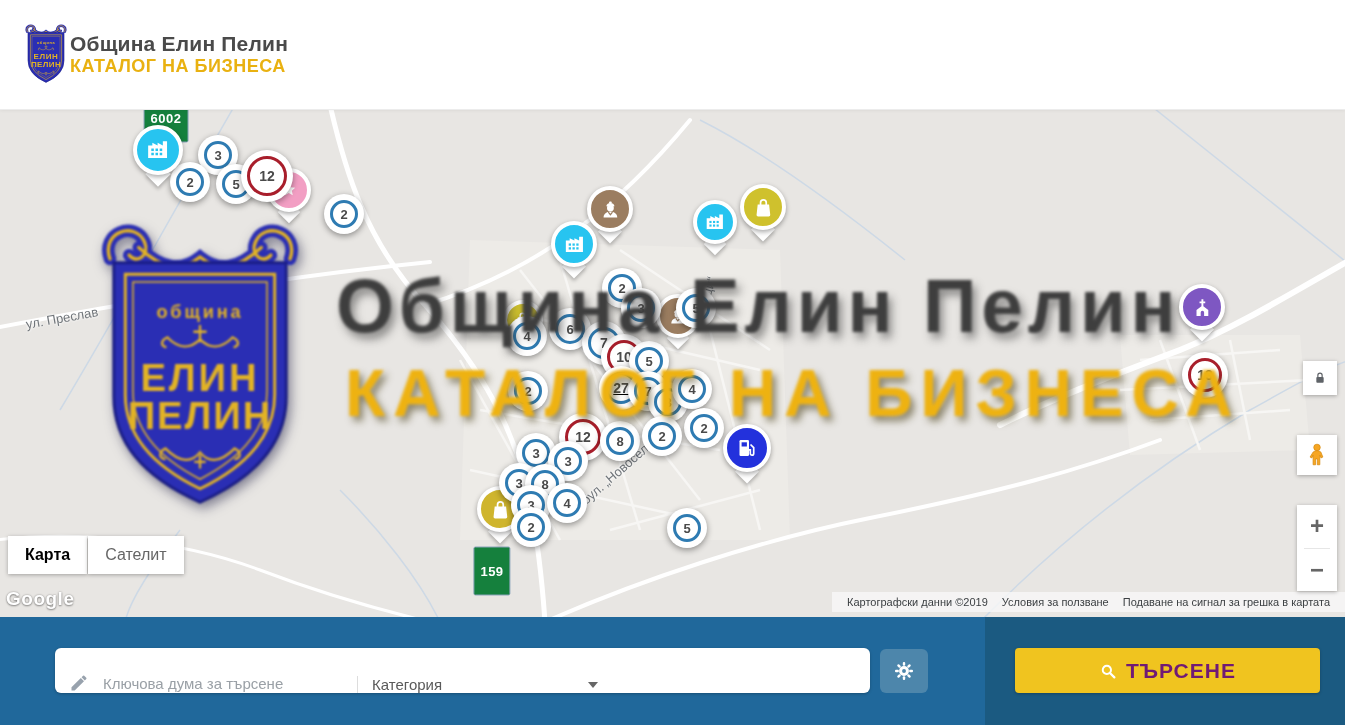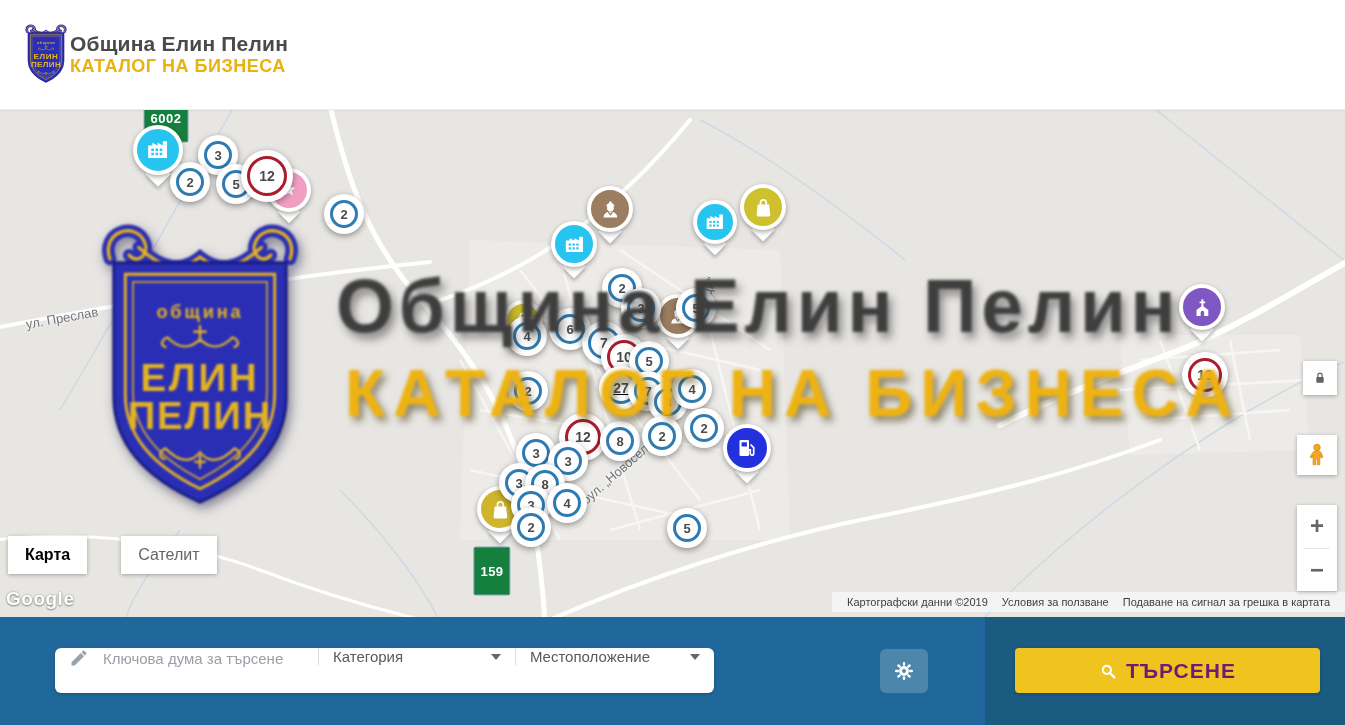--- a/index.html
+++ b/index.html
@@ -40,21 +40,21 @@
 
   
   .wm{position:absolute;z-index:5;pointer-events:none;}
   .wm-crest{left:85px;top:103px;width:230px;height:316px;filter:blur(1.2px) drop-shadow(3px 5px 6px rgba(20,20,60,.5));}
   .wm-title{left:336px;top:152px;font-size:76px;font-weight:700;color:#3e3e3e;letter-spacing:5px;white-space:nowrap;
     filter:blur(1.8px);text-shadow:4px 6px 9px rgba(50,50,50,.55);transform:scaleX(.98);transform-origin:left;}
   .wm-sub{left:345px;top:244px;font-size:67px;font-weight:800;color:#eeb211;letter-spacing:8px;white-space:nowrap;
     filter:blur(1.5px);text-shadow:4px 5px 7px rgba(70,60,20,.6);transform:scaleX(.98);transform-origin:left;}
 
   
-  .maptype{position:absolute;left:8px;top:426px;z-index:10;display:flex;gap:33px;}
+  .maptype{position:absolute;left:8px;top:426px;z-index:10;display:flex;}
   .maptype-btn{background:#fff;height:38px;padding:0 17px;display:flex;align-items:center;font-size:16px;cursor:pointer;
     box-shadow:0 1px 4px rgba(0,0,0,.3);}
   .maptype-btn.active{font-weight:700;color:#000;}
   .maptype-btn.inactive{color:#666;margin-left:1px;}
   .google-logo{position:absolute;left:6px;bottom:7px;z-index:10;font-size:19px;font-weight:700;color:#fff;cursor:pointer;
     letter-spacing:.5px;text-shadow:0 0 2px rgba(0,0,0,.35),0 1px 2px rgba(0,0,0,.35);}
   .attribution{position:absolute;right:0;bottom:5px;z-index:10;height:20px;background:rgba(248,248,248,.8);
     display:flex;align-items:center;font-size:11px;color:#3c4043;padding:0 8px;gap:0;}
   .attribution span{padding:0 7px;white-space:nowrap;}
   .attr-link{cursor:pointer;}
@@ -63,22 +63,22 @@
   .ctl-lock{left:1303px;top:251px;width:34px;height:34px;}
   .ctl-peg{left:1297px;top:325px;width:40px;height:40px;}
   .zoomctl{position:absolute;left:1297px;top:395px;width:40px;height:86px;background:#fff;z-index:10;
     box-shadow:0 1px 4px rgba(0,0,0,.3);display:flex;flex-direction:column;}
   .zoom-btn{flex:1;display:flex;align-items:center;justify-content:center;font-size:24px;font-weight:700;color:#666;cursor:pointer;}
   .zoom-divider{height:1px;background:#e6e6e6;margin:0 7px;}
 
   
   .searchbar{position:absolute;left:0;top:617px;width:1345px;height:108px;background:#20689b;z-index:60;}
   .searchbar-right{position:absolute;left:985px;top:0;width:360px;height:108px;background:#1b5a81;}
-  .search-pill{position:absolute;left:55px;top:31px;width:659px;height:45px;background:#fff;border-radius:6px;
-    box-shadow:0 1px 3px rgba(0,0,0,.25);display:flex;align-items:flex-start;}
+  .search-pill{position:absolute;left:55px;top:31px;width:815px;height:45px;background:#fff;border-radius:6px;
+    box-shadow:0 1px 3px rgba(0,0,0,.25);display:flex;align-items:flex-end;}
   .seg{display:flex;align-items:center;padding:0 14px;position:relative;}
   .seg + .seg{border-left:1px solid #ddd;}
   .seg-keyword{width:302px;}
   .seg-cat{width:255px;cursor:pointer;}
   .seg-loc{width:258px;cursor:pointer;}
   .seg-keyword svg{flex:0 0 auto;margin-right:12px;}
   .seg-keyword input{border:0;outline:0;flex:1;font-size:15px;color:#444;font-family:inherit;background:transparent;}
   .seg-keyword input::placeholder{color:#9aa0a6;}
   .select-label{font-size:15px;color:#5a5a5a;flex:1;}
   .caret{width:0;height:0;border-left:5px solid transparent;border-right:5px solid transparent;border-top:6px solid #666;}
@@ -540,24 +540,20 @@
     <div class="seg seg-keyword">
       <svg width="20" height="20" viewBox="0 0 24 24">
         <path fill="#98a2ad" d="M3,17.2 V21 h3.8 L18,9.8 14.2,6 Z M20.7,7.1 a1,1 0 0 0 0-1.4 L18.3,3.3 a1,1 0 0 0-1.4,0 L15.1,5.1 18.9,8.9 Z"></path>
       </svg>
       <input type="text" placeholder="Ключова дума за търсене" style="">
     </div>
     <div class="seg seg-cat">
       <span class="select-label">Категория</span>
       <span class="caret"></span>
     </div>
-    <div class="seg seg-loc">
-      <span class="select-label">Местоположение</span>
-      <span class="caret"></span>
-    </div>
   </div>
   <div class="gear-btn">
     <svg width="22" height="22" viewBox="0 0 24 24">
       <g fill="#fff">
         <circle cx="12" cy="12" r="5.4"></circle>
         <rect x="10.7" y="2.2" width="2.6" height="4.2" rx="1.1"></rect>
         <rect x="10.7" y="17.6" width="2.6" height="4.2" rx="1.1"></rect>
         <rect x="10.7" y="2.2" width="2.6" height="4.2" rx="1.1" transform="rotate(45 12 12)"></rect>
         <rect x="10.7" y="2.2" width="2.6" height="4.2" rx="1.1" transform="rotate(90 12 12)"></rect>
         <rect x="10.7" y="2.2" width="2.6" height="4.2" rx="1.1" transform="rotate(135 12 12)"></rect>

